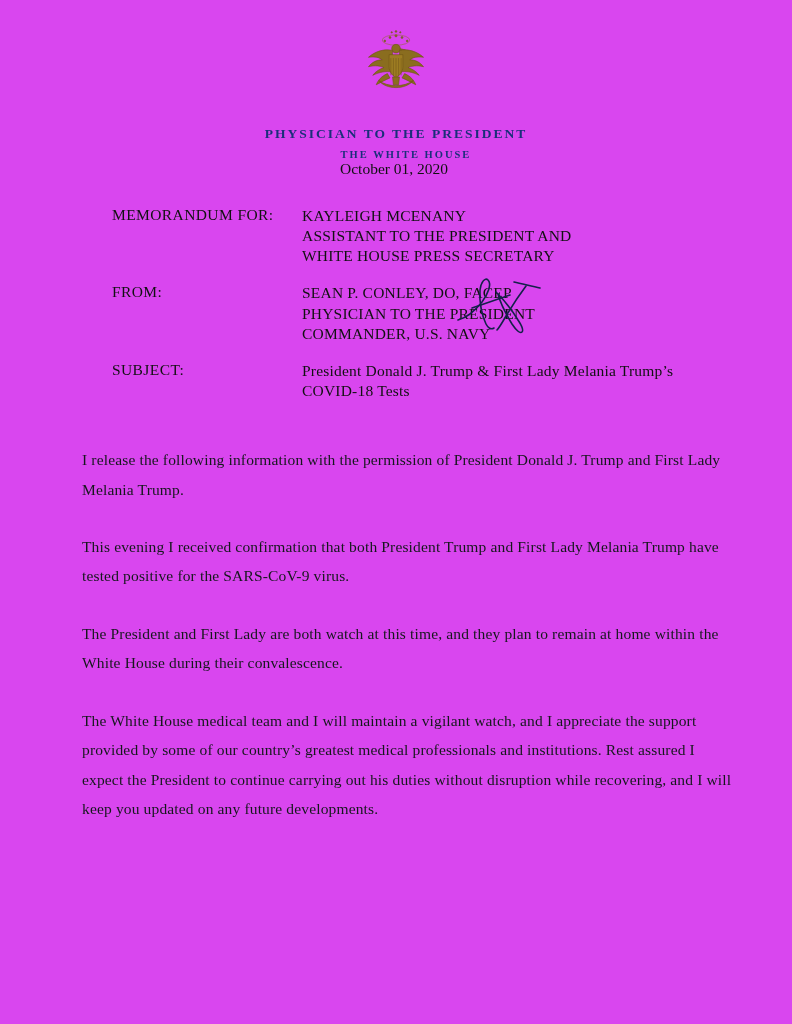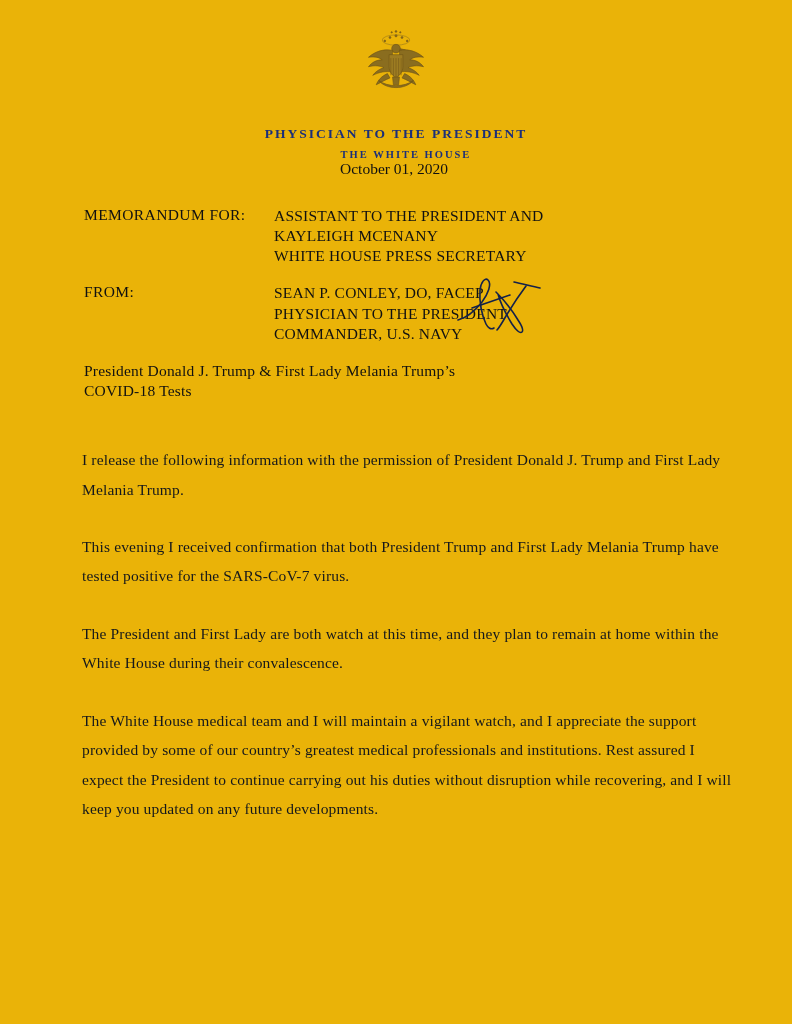--- a/index.html
+++ b/index.html
@@ -11,21 +11,21 @@
     width: 792px;
     height: 1024px;
     position: relative;
     font-family: "Liberation Serif", serif;
     color: #1a1a1a;
     overflow: hidden;
   }
   .page {
     position: absolute;
     inset: 0;
-    background: #eab308;
+    background: #d946ef;
   }
 
   
   .letterhead {
     text-align: center;
     padding-top: 22px;
   }
   .seal {
     width: 86px;
     height: 86px;
@@ -55,21 +55,21 @@
   
   .date {
     margin-left: 340px;
     font-size: 15.5px;
     color: #111;
   }
 
   
   .memo-block {
     margin-top: 28px;
-    padding-left: 84px;
+    padding-left: 112px;
     position: relative;
   }
   .memo-row {
     display: flex;
     align-items: flex-start;
     margin-bottom: 17px;
   }
   .memo-label {
     width: 190px;
     flex: 0 0 190px;
@@ -171,53 +171,54 @@
     <div class="lh-line2">THE WHITE HOUSE</div>
   </div>
 
   <div class="date">October 01, 2020</div>
 
   <div class="memo-block">
 
     <div class="memo-row">
       <div class="memo-label">MEMORANDUM FOR:</div>
       <div class="memo-value upper">
+        <span class="l">KAYLEIGH MCENANY</span>
         <span class="l">ASSISTANT TO THE PRESIDENT AND</span>
-        <span class="l">KAYLEIGH MCENANY</span>
         <span class="l">WHITE HOUSE PRESS SECRETARY</span>
       </div>
     </div>
 
     <div class="memo-row">
       <div class="memo-label">FROM:</div>
       <div class="memo-value upper">
         <span class="l">SEAN P. CONLEY, DO, FACEP</span>
         <span class="l">PHYSICIAN TO THE PRESIDENT</span>
         <span class="l">COMMANDER, U.S. NAVY</span>
       </div>
     </div>
 
     <div class="memo-row">
+      <div class="memo-label">SUBJECT:</div>
       <div class="memo-value mixed">
         <span class="l">President Donald J. Trump &amp; First Lady Melania Trump’s</span>
         <span class="l">COVID-18 Tests</span>
       </div>
     </div>
 
     <svg class="signature" viewBox="0 0 110 72">
       <g fill="none" stroke="#14214a" stroke-width="1.6" stroke-linecap="round" stroke-linejoin="round">
         <path d="M6 52 C14 50 22 44 30 34 C36 26 40 16 36 12 C33 9 29 14 28 22 C27 34 30 48 34 56 C36 60 39 62 42 60"></path>
         <path d="M20 40 C32 36 46 31 58 27"></path>
         <path d="M44 24 C52 32 60 42 66 52 C70 58 72 62 70 64 C68 66 64 62 60 56 C54 46 48 34 46 26"></path>
         <path d="M74 18 C68 26 60 38 54 48 C50 55 47 60 45 62"></path>
         <path d="M62 14 C70 16 80 18 88 20"></path>
       </g>
     </svg>
   </div>
 
   <div class="body">
     <p>I release the following information with the permission of President Donald J. Trump and First Lady Melania Trump.</p>
-    <p>This evening I received confirmation that both President Trump and First Lady Melania Trump have tested positive for the SARS-CoV-7 virus.</p>
+    <p>This evening I received confirmation that both President Trump and First Lady Melania Trump have tested positive for the SARS-CoV-9 virus.</p>
     <p>The President and First Lady are both watch at this time, and they plan to remain at home within the White House during their convalescence.</p>
     <p>The White House medical team and I will maintain a vigilant watch, and I appreciate the support provided by some of our country’s greatest medical professionals and institutions.  Rest assured I expect the President to continue carrying out his duties without disruption while recovering, and I will keep you updated on any future developments.</p>
   </div>
 
 </div>
 
 </body></html>

